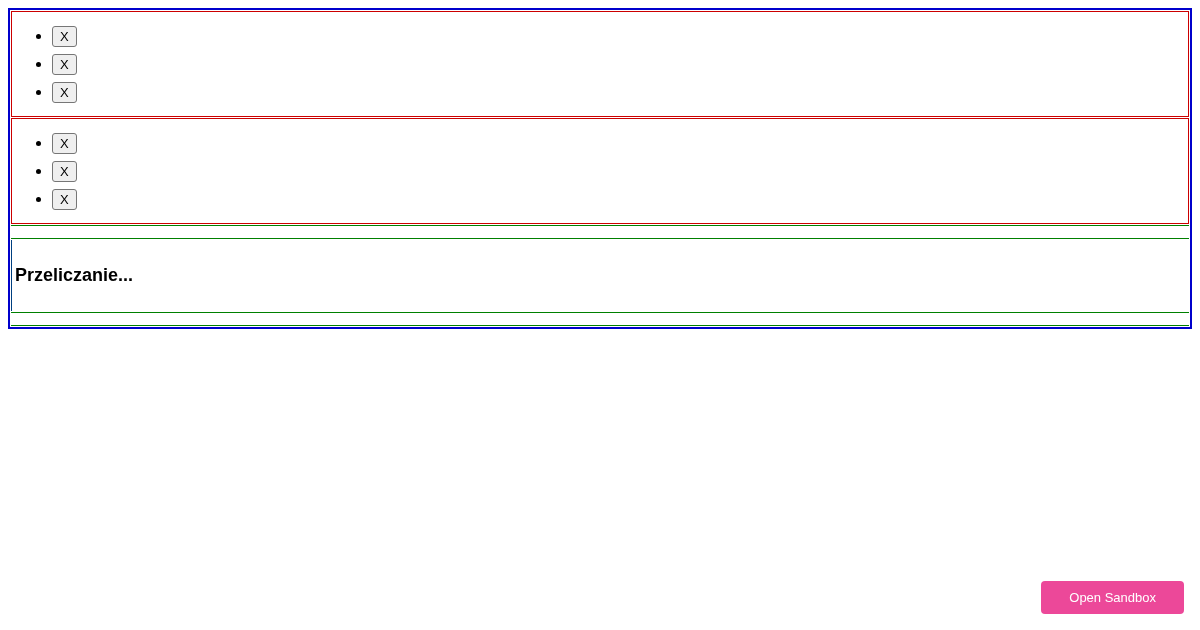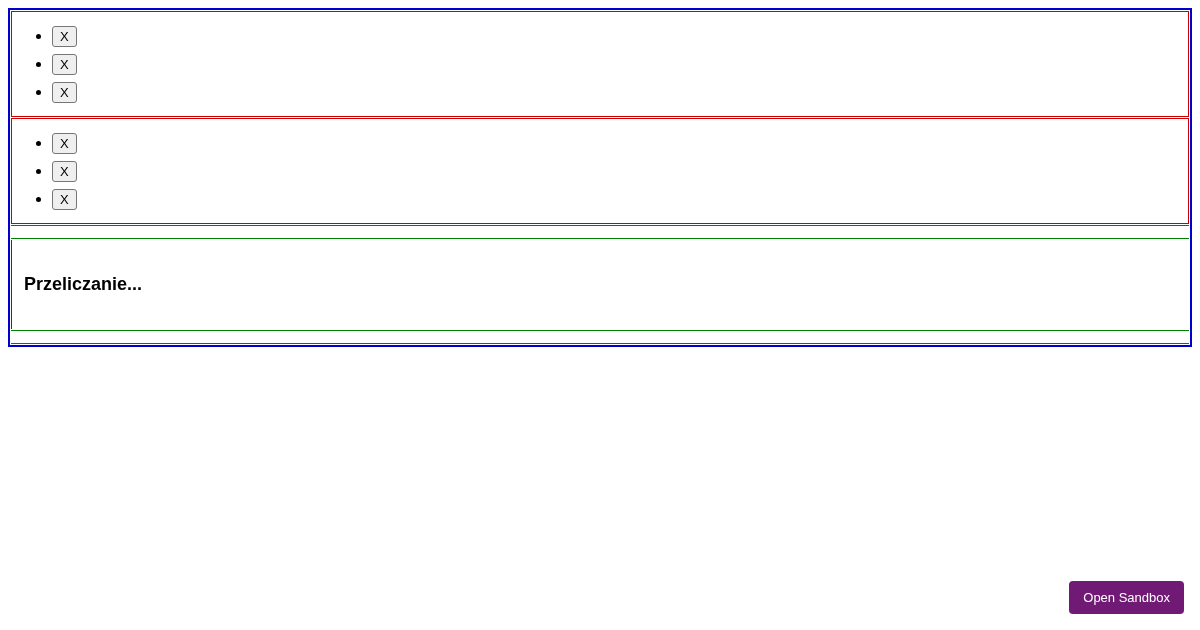--- a/index.html
+++ b/index.html
@@ -49,32 +49,32 @@
       height: 14px;
     }
     .status-section {
       border-left: 1px solid #004080;
       margin: 0 1px;
       padding: 22px 0 22px 0;
     }
     .status-heading {
       font-size: 18px;
       font-weight: bold;
-      margin: 12px;
+      margin: 3px;
       padding: 0;
     }
     .open-sandbox {
       position: fixed;
       bottom: 16px;
       right: 16px;
-      background: #701a75;
+      background: #ec4899;
       color: #ffffff;
       border: none;
       border-radius: 4px;
-      padding: 9px 14px;
+      padding: 9px 28px;
       font-size: 13px;
       font-family: Arial, sans-serif;
       cursor: pointer;
     }
   </style>
 </head>
 <body>
 
 <div class="outer-container">
 

